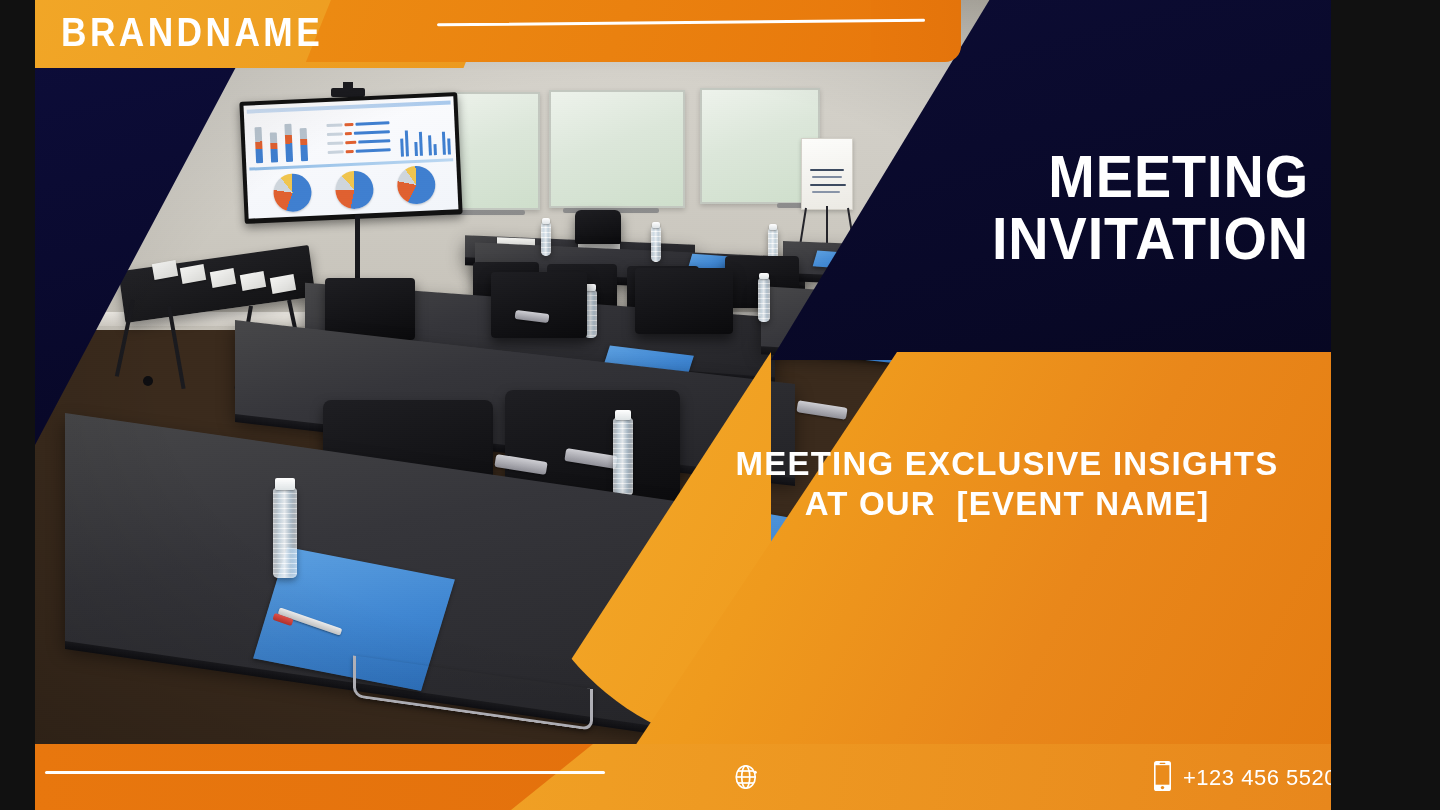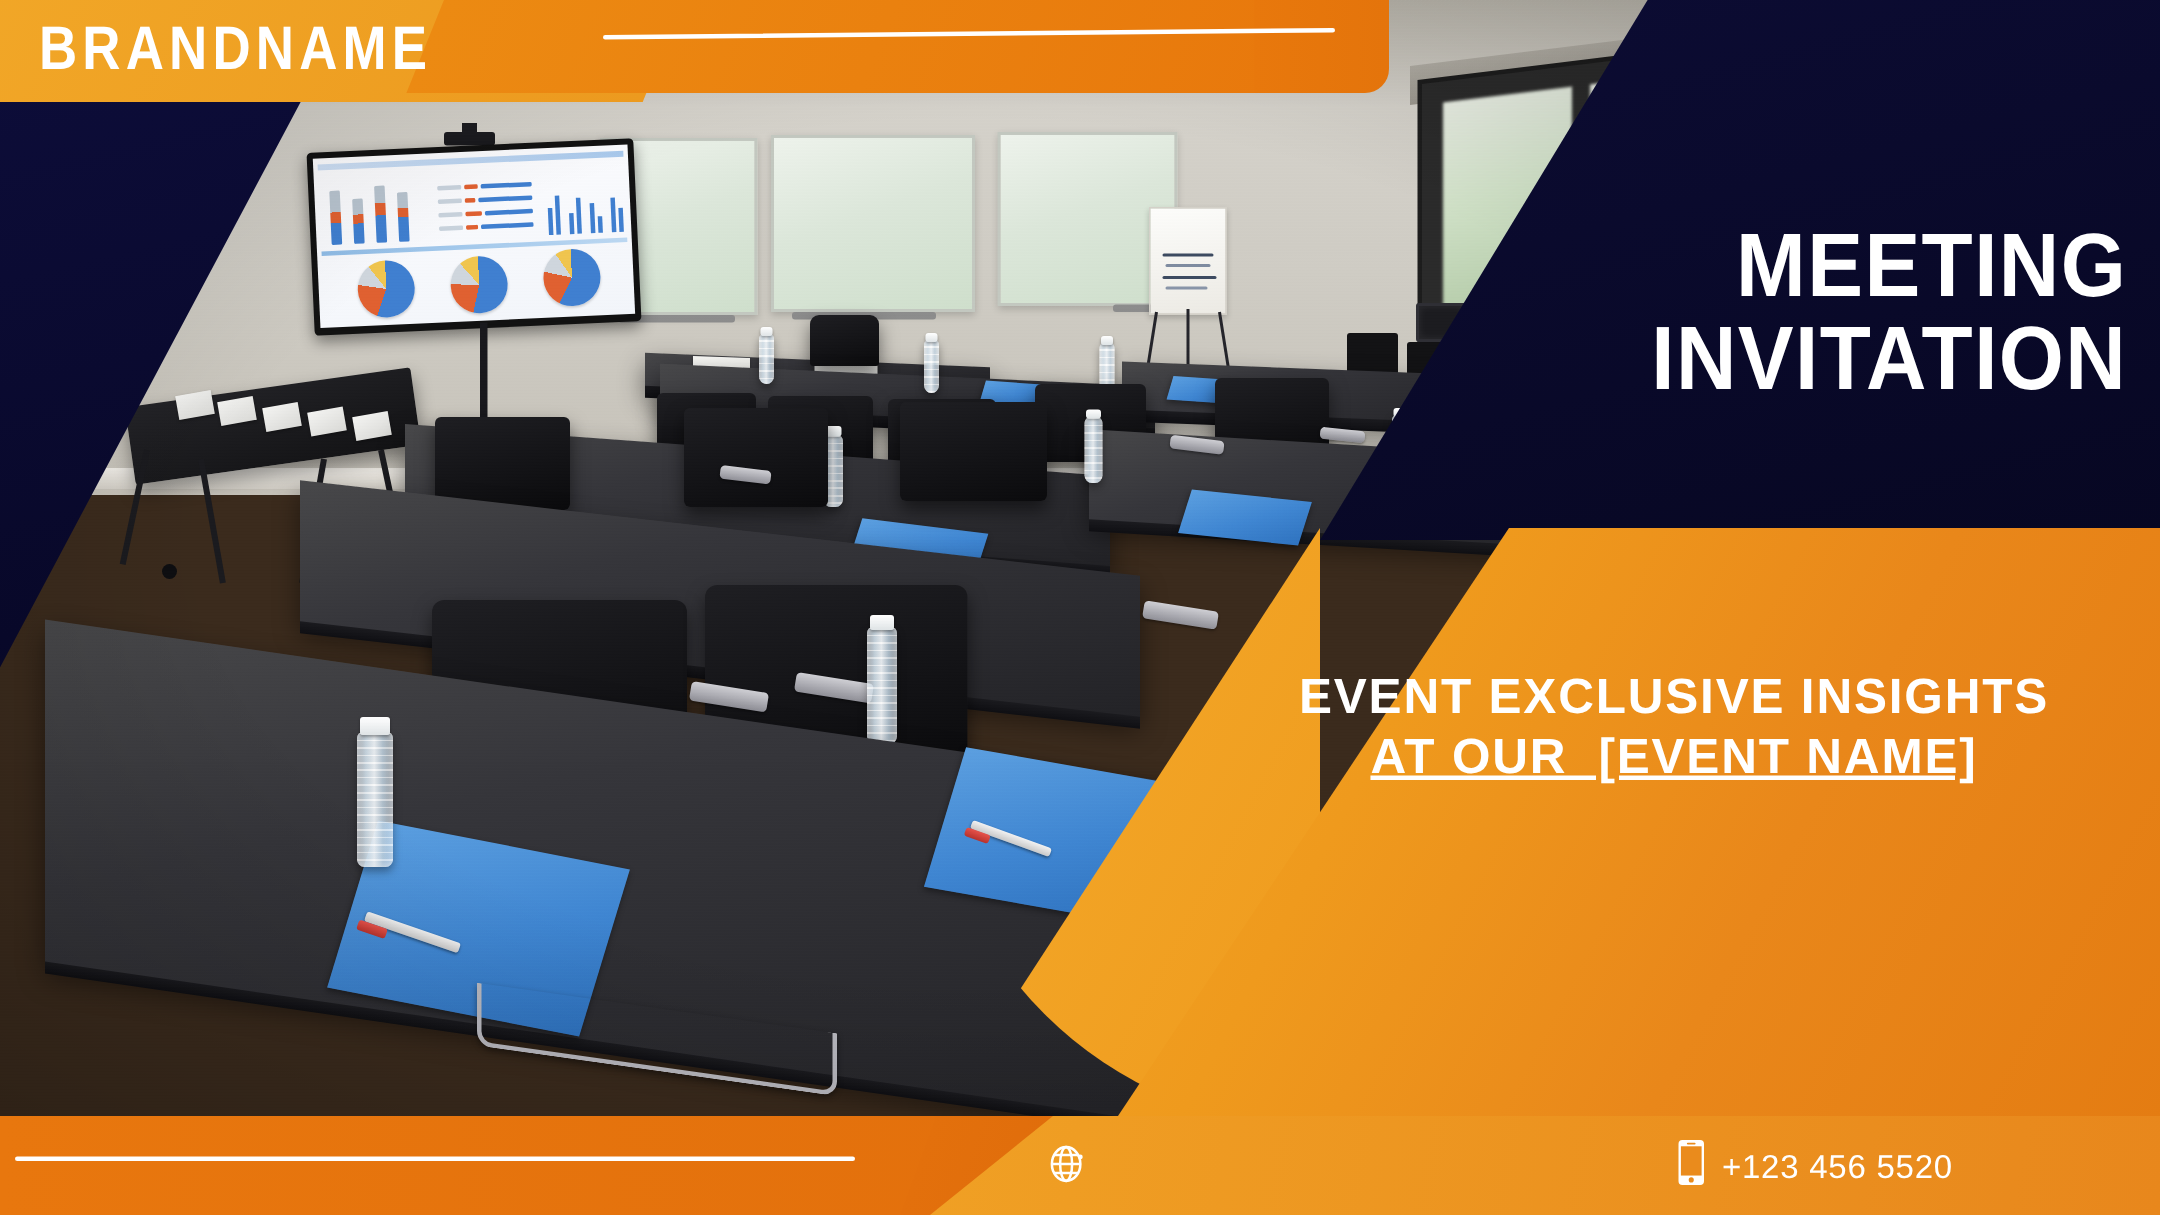--- a/index.html
+++ b/index.html
@@ -1,19 +1,19 @@
 <!DOCTYPE html>
 <html><head>
 <meta charset="utf-8">
 <style>
   * { margin:0; padding:0; box-sizing:border-box; }
   html,body { background:#111; }
   .stage {
-    position:relative; width:1440px; height:810px; overflow:hidden;
-    font-family:"Liberation Sans", sans-serif; background:#701a75;
+    position:relative; width:1296px; height:810px; overflow:hidden;
+    font-family:"Liberation Sans", sans-serif; background:#701a75;margin-left:35px;
   }
 
   
   .photo { position:absolute; inset:0; overflow:hidden; background:#3a2a1c; }
 
   .wall {
     position:absolute; left:0; top:0; width:100%; height:330px;
     background:linear-gradient(180deg,#d9d6cf 0%,#cfccc4 55%,#c6c2b9 100%);
   }
   .wall-upper {
@@ -279,21 +279,21 @@
     right:22px; top:148px; text-align:right; color:#fff; line-height:.96;
     font-weight:700; letter-spacing:1px;
   }
   .title-l1 { font-size:60px; transform:scaleX(.93); transform-origin:right center; white-space:nowrap; }
   .title-l2 { font-size:60px; transform:scaleX(.93); transform-origin:right center; white-space:nowrap; margin-top:4px; }
 
   .headline {
     right:24px; top:444px; width:600px; text-align:center; color:#fff;
     font-weight:700; font-size:33px; line-height:1.22; letter-spacing:1.2px;
   }
-  .headline .l2 { display:block;text-decoration:underline; }
+  .headline .l2 { display:block; }
   .sub {
     right:24px; top:578px; width:608px; text-align:right; color:#fff;
     font-size:25px; line-height:1.28; font-weight:400;
   }
   .sub .s2 { display:block; }
 
   
   .contact {
     position:absolute; display:flex; align-items:center; gap:11px; color:#fff;
   }
@@ -519,21 +519,21 @@
   <div class="ov foot-line"></div>
 
   <div class="ov brandname">BRANDNAME</div>
 
   <div class="ov title-block">
     <div class="title-l1">MEETING</div>
     <div class="title-l2">INVITATION</div>
   </div>
 
   <div class="ov headline">
-    <span>EVENT EXCLUSIVE INSIGHTS</span>
+    <span>MEETING EXCLUSIVE INSIGHTS</span>
     <span class="l2">AT OUR &nbsp;[EVENT NAME]</span>
   </div>
 
 
   <div class="contact contact-web">
     <span class="icon">
       <svg width="30" height="30" viewBox="0 0 24 24" fill="none" stroke="#fff" stroke-width="1.35">
         <ellipse cx="11" cy="12" rx="7.6" ry="9"></ellipse>
         <ellipse cx="11" cy="12" rx="3.2" ry="9"></ellipse>
         <line x1="3.4" y1="12" x2="18.6" y2="12"></line>

